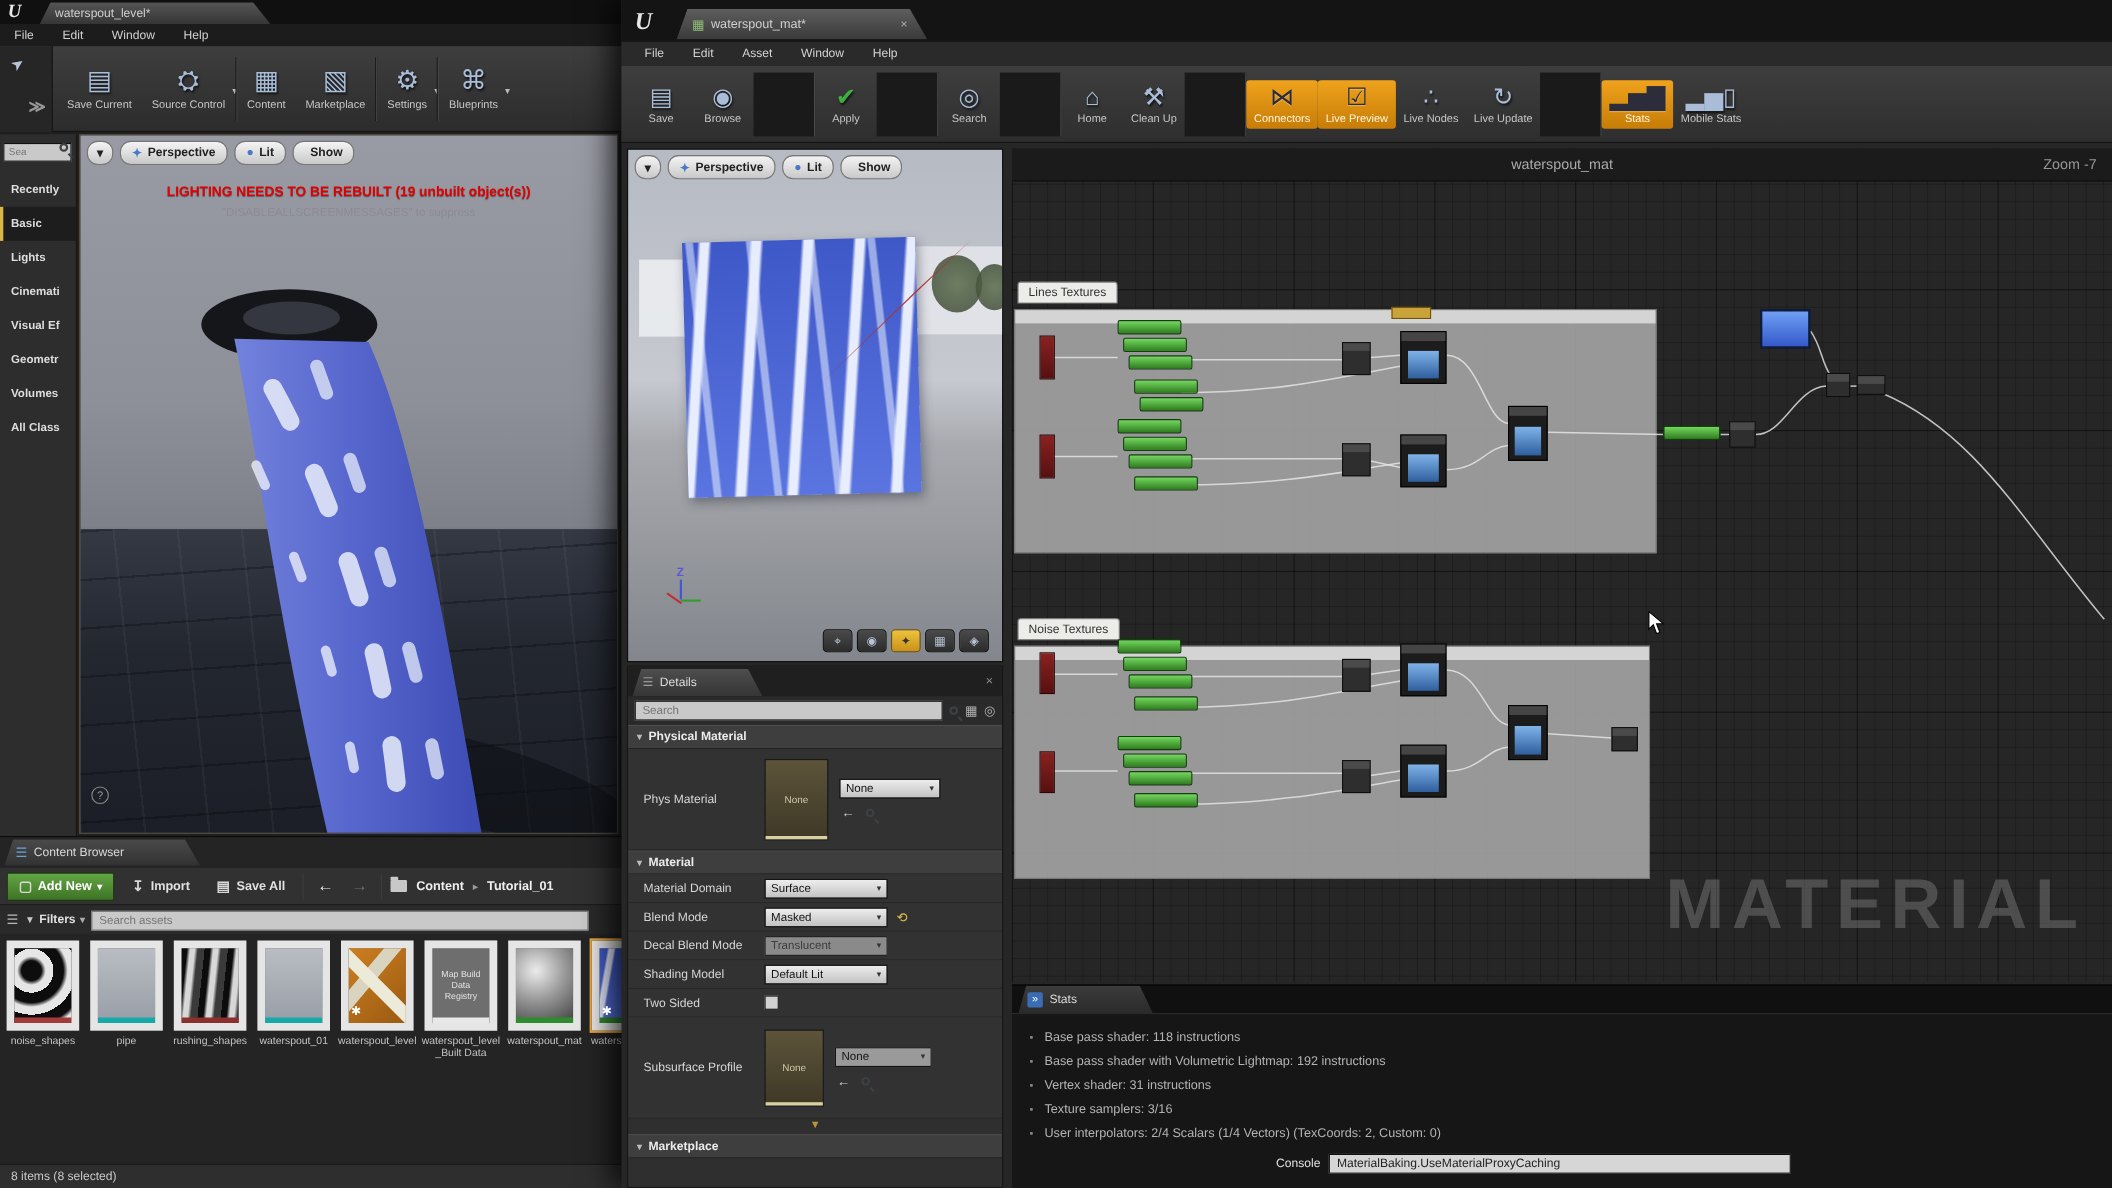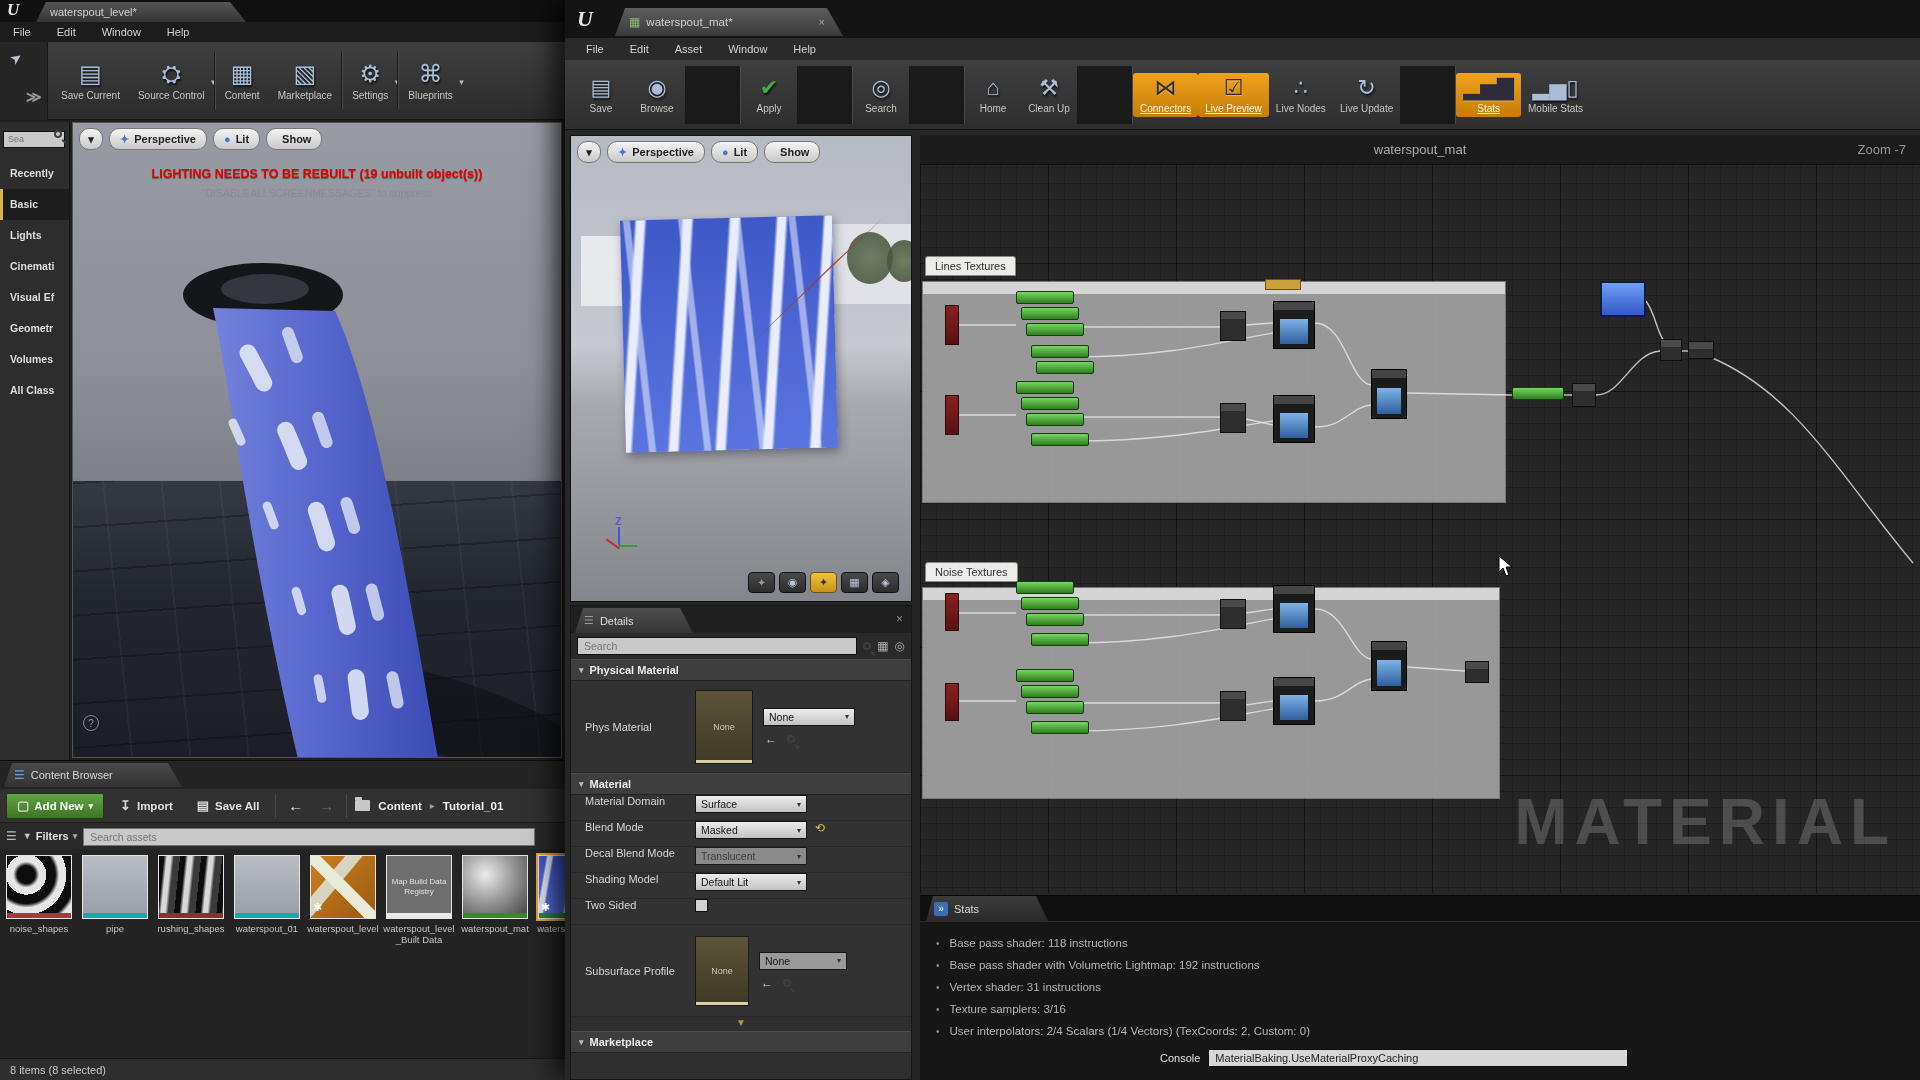--- a/index.html
+++ b/index.html
@@ -20,21 +20,21 @@
   .menu-item { padding:0 13px; font-size:11px; color:#d2d2d2; }
   .mw-toolbar { position:absolute; top:42px; left:0; width:100%; height:78px;
     background:linear-gradient(#3e3e3e,#2c2c2c); border-bottom:1px solid #141414; display:flex; align-items:center; padding-left:52px; }
   .tb-btn { display:flex; flex-direction:column; align-items:center; justify-content:center; gap:3px; padding:4px 9px; position:relative; min-width:52px; }
   .tb-btn.sep { min-width:0; width:2px; padding:0; height:58px; background:#1a1a1a; border-right:1px solid #4a4a4a; }
   .tb-ic { font-size:24px; line-height:26px; color:#a9bdd9; text-shadow:1px 2px 2px rgba(0,0,0,.7); }
   .tb-lb { font-size:10px; color:#c6c6c6; white-space:nowrap; }
   .tb-caret { display:none; position:absolute; right:-2px; top:20px; font-size:9px; color:#bbb; }
   .tb-btn.caret .tb-caret { display:block; }
   .tb-btn.active { background:linear-gradient(#efa21c,#c77d07); border-radius:3px; }
-  .tb-btn.active .tb-lb { color:#fff6dd;text-decoration:underline; }
+  .tb-btn.active .tb-lb { color:#fff6dd; }
   .tb-btn.active .tb-ic { color:#2c2c3a; text-shadow:0 1px 1px rgba(255,255,255,.35); }
   .tb-btn.ic-green .tb-ic { color:#3fae3f; }
   .mw-left-strip { position:absolute; left:0; top:42px; width:48px; height:78px; background:#262626; border-right:1px solid #161616; }
   .pointer-glyph { position:absolute; left:10px; top:8px; color:#b8c4d8; font-size:14px; transform:rotate(-35deg); }
   .expand-glyph { position:absolute; left:26px; top:46px; color:#9a9a9a; font-size:15px; font-weight:bold; }
 
   
   .place-actors { position:absolute; left:0; top:122px; width:70px; height:638px; background:#2d2d2d; border-right:1px solid #151515; }
   .pa-search { position:relative; margin:6px 3px 10px 3px; }
   .pa-search input { width:62px; height:17px; background:#c9c9c9; border:1px solid #111; font-size:9px; color:#444; padding:0 14px 0 4px; }
@@ -79,21 +79,21 @@
   .folder-ic::before { content:""; position:absolute; top:-3px; left:0; width:7px; height:3px; background:#c8c8c8; border-radius:1px 1px 0 0; }
   .crumb { font-size:11.5px; font-weight:bold; color:#efefef; }
   .crumb-sep { font-size:10px; color:#9a9a9a; }
   .cb-filterrow { position:absolute; left:0; top:62px; width:100%; height:26px; display:flex; align-items:center; gap:6px; padding:0 6px; background:#2a2a2a; }
   .list-ic { color:#b8b8b8; font-size:12px; }
   .filters { display:flex; align-items:center; gap:4px; color:#e0e0e0; font-size:11px; font-weight:bold; }
   .funnel { color:#c8c8c8; font-size:9px; }
   .cb-search input { width:452px; height:18px; background:#c9c9c9; border:1px solid #737373; font-size:10.5px; color:#555; padding:0 6px; }
   .cb-assets { position:absolute; left:0; top:90px; width:100%; height:206px; display:flex; gap:6px; padding:4px 4px; overflow:hidden; }
   .asset { width:70px; flex:0 0 70px; display:flex; flex-direction:column; align-items:center; gap:4px; }
-  .thumb { width:66px; height:64px; border:1px solid #e5e5e5; position:relative; overflow:hidden; background:#777; }
+  .thumb { width:66px; height:82px; border:7px solid #e5e5e5; position:relative; overflow:hidden; background:#777; }
   .thumb::after { content:""; position:absolute; left:0; bottom:0; width:100%; height:5px; background:#555; }
   .asset-label { width:74px; text-align:center; font-size:9.5px; line-height:11px; color:#c4c4c4; word-wrap:break-word; }
   .t-noise  { background:repeating-radial-gradient(circle at 30% 30%, #0d0d0d 0 9px, #e6e6e6 13px 20px); filter:blur(.4px); }
   .t-noise::after { background:#a33b3b !important; }
   .t-plain  { background:linear-gradient(180deg,#b9bdc3,#989ea6); }
   .t-plain::after { background:#17a8a8 !important; }
   .t-waves  { background:repeating-linear-gradient(96deg,#0c0c0c 0 5px,#d8d8d8 8px 12px,#3a3a3a 15px 21px); }
   .t-waves::after { background:#8b2f2f !important; }
   .t-level  { background:linear-gradient(135deg,#cd7f1f 0%,#9a5a12 100%); }
   .t-level::before, .t-blue::before { content:"✱"; position:absolute; left:2px; bottom:4px; color:#fff; font-size:11px; z-index:2; }
@@ -148,21 +148,21 @@
   .dt-tabrow { position:relative; height:27px; background:#1f1f1f; }
   .dt-tab { position:absolute; left:4px; top:2px; height:25px; width:118px; display:flex; align-items:center; gap:6px; padding:0 14px 0 9px;
     background:linear-gradient(#4e4e4e,#353535); clip-path:polygon(8px 0, calc(100% - 13px) 0, 100% 100%, 0 100%); font-size:11px; color:#dcdcdc; }
   .dt-tab .ic { color:#9a9a9a; font-size:11px; }
   .dt-close { position:absolute; right:8px; top:6px; color:#8a8a8a; font-size:12px; }
   .dt-searchrow { display:flex; align-items:center; gap:6px; padding:4px 6px; background:#2a2a2a; }
   .dt-searchrow input { flex:1; height:18px; background:#c9c9c9; border:1px solid #101010; font-size:10.5px; color:#555; padding:0 6px; }
   .dt-mini { color:#b0b0b0; font-size:12px; }
   .sect-head { height:22px; background:#3e3e3e; border-top:1px solid #4c4c4c; border-bottom:1px solid #222; display:flex; align-items:center; gap:6px; padding:0 8px; font-size:11px; font-weight:bold; color:#ececec; }
   .sect-head .ar { font-size:9px; color:#bbb; }
-  .drow { display:flex; align-items:flex-start; min-height:26px; border-bottom:1px solid #282828; background:#323232; position:relative; }
+  .drow { display:flex; align-items:center; min-height:26px; border-bottom:1px solid #282828; background:#323232; position:relative; }
   .dlabel { width:124px; padding-left:14px; font-size:11px; color:#d6d6d6; flex:0 0 124px; }
   .combo { display:flex; align-items:center; justify-content:space-between; width:112px; height:18px; padding:0 5px;
     background:linear-gradient(#ededed,#c2c2c2); border:1px solid #151515; font-size:10.5px; color:#141414; }
   .combo .cv { font-size:8px; color:#333; }
   .drow.disabled .combo { background:#9a9a9a; color:#3f3f3f; opacity:.85; }
   .reset { display:none; margin-left:8px; color:#d8c24a; font-size:12px; }
   .drow.has-reset .reset { display:block; }
   .checkbox { width:13px; height:13px; background:#d2d2d2; border:1px solid #101010; }
   .bigrow { min-height:92px; align-items:center; }
   .matthumb { width:58px; height:74px; background:linear-gradient(#5c5339,#3e3826); border:1px solid #1a1a1a; display:flex; align-items:center; justify-content:center; font-size:9px; color:#cfc9a8; position:relative; flex:0 0 58px; margin-right:10px; }

